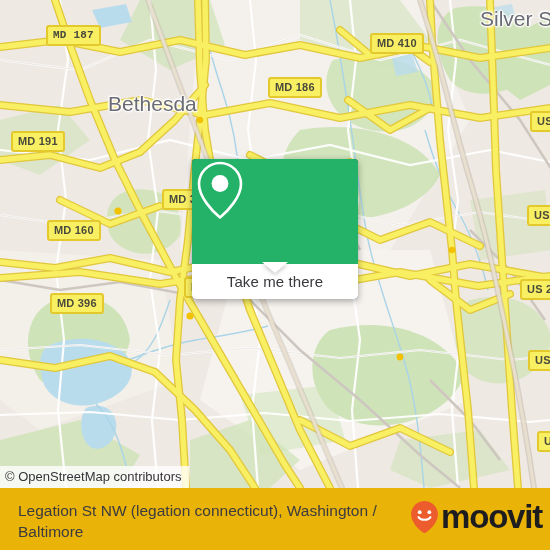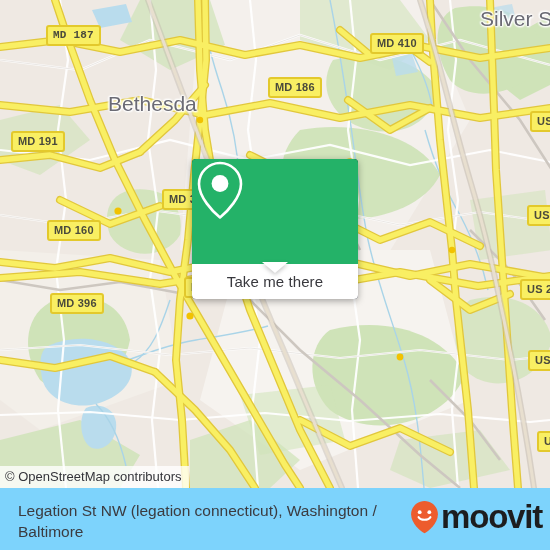--- a/index.html
+++ b/index.html
@@ -87,21 +87,21 @@
     color:#34343a;
     font-size:13px;
     line-height:20px;
     padding:1px 7px 1px 5px;
     white-space:nowrap;
   }
 
   
   .footer{
     position:absolute;left:0;top:488px;width:550px;height:62px;
-    background:#7dd3fc;
+    background:#eab308;
     display:flex;align-items:flex-start;
   }
   .footer-title{
     color:#3b3b40;
     font-size:15.5px;
     line-height:21px;
     padding:12px 0 0 18px;
     width:385px;
     box-sizing:border-box;
   }

